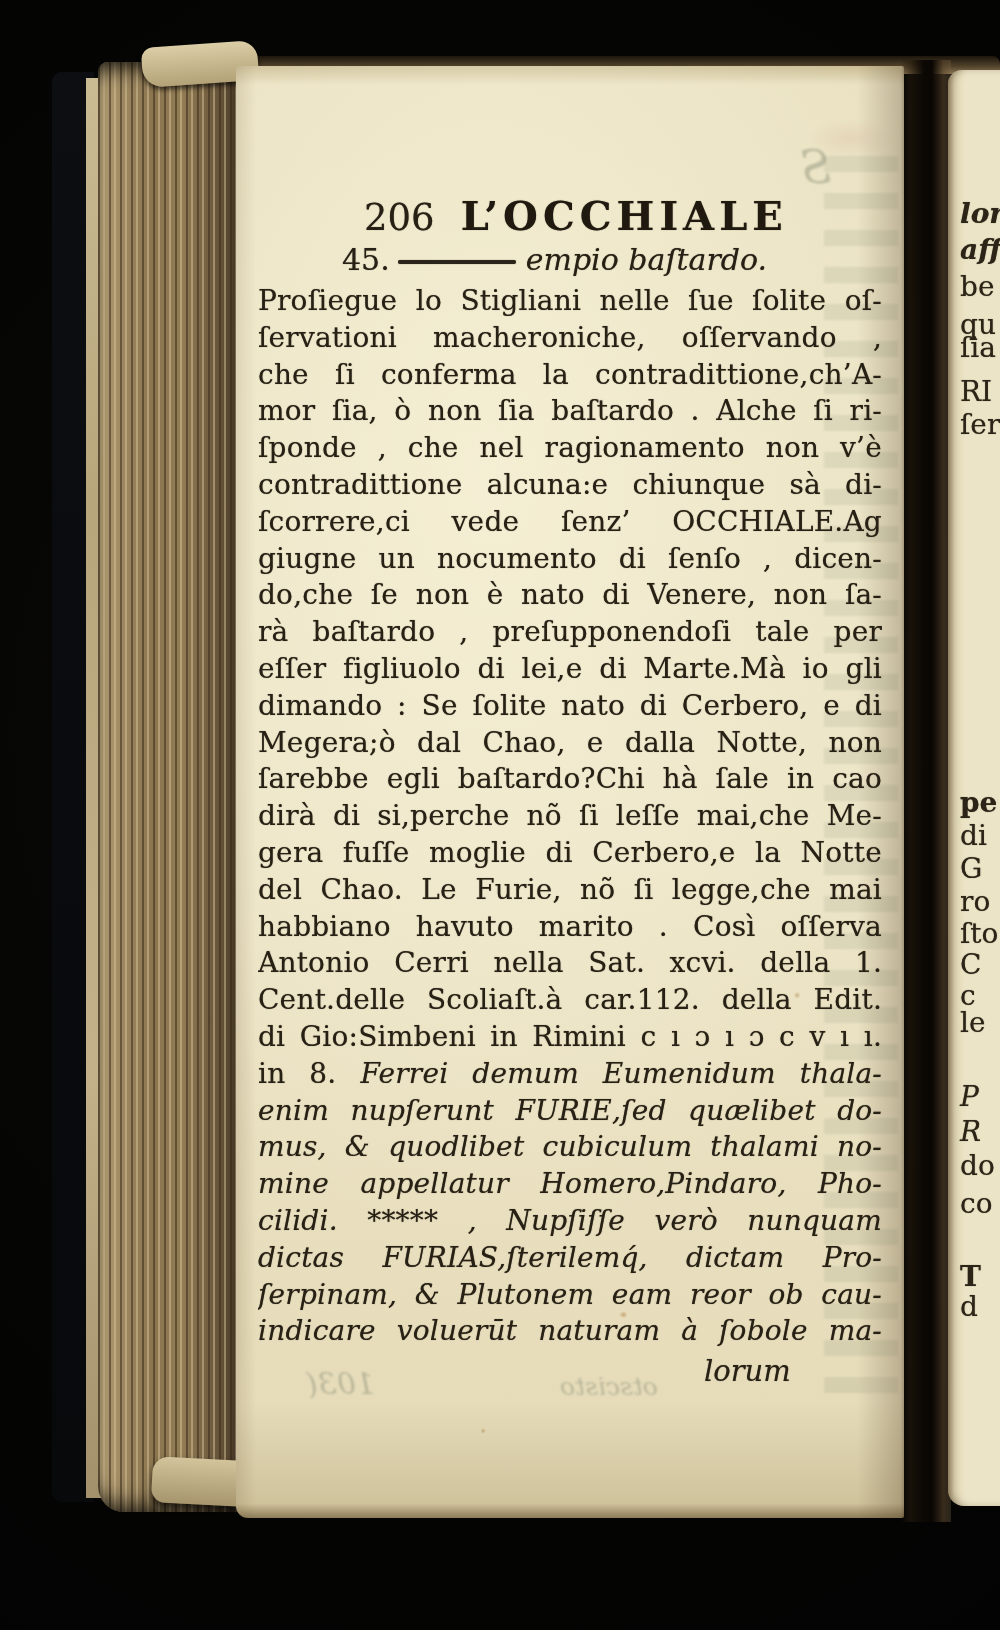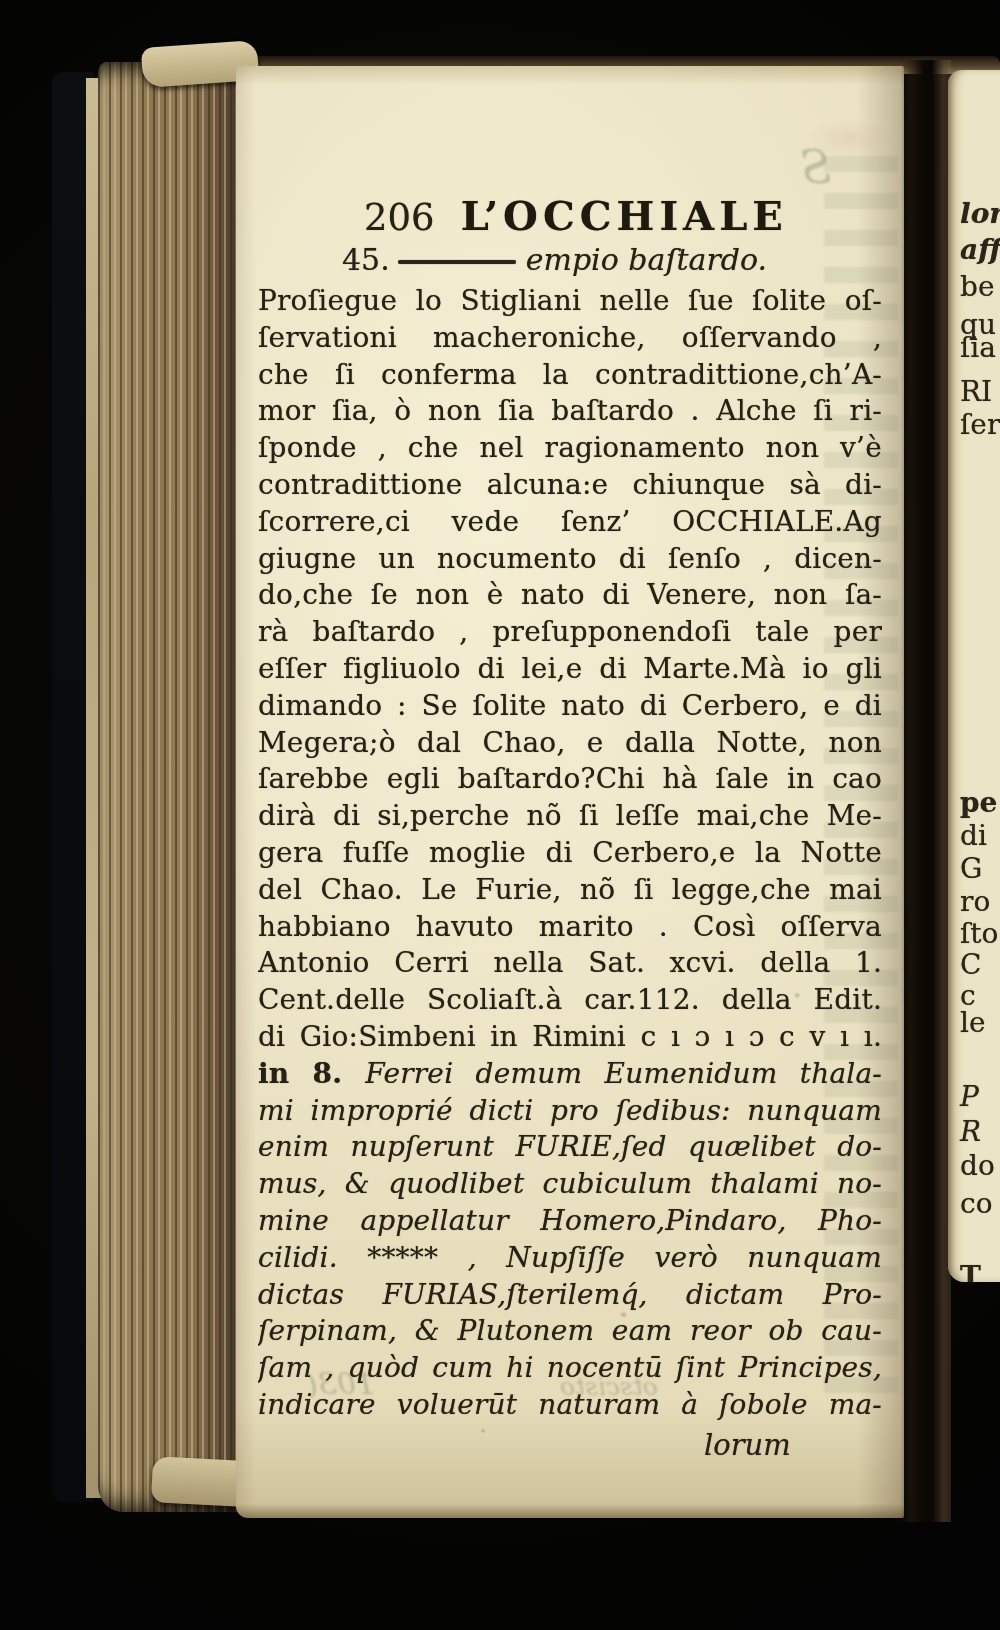--- a/index.html
+++ b/index.html
@@ -39,41 +39,41 @@
       radial-gradient(120% 90% at 38% 28%, rgba(255,250,228,.5), rgba(0,0,0,0) 60%),
       linear-gradient(90deg, rgba(120,95,60,.2) 0, rgba(0,0,0,0) 3%, rgba(0,0,0,0) 93%, rgba(80,60,35,.3) 100%),
       linear-gradient(180deg,#c9bb93 0,#e9e1c1 1.3%,#ece4c6 55%,#e6dcba 92%,#cfc39c 99%,#8d7c58 100%);}
   .page-main::after{content:"";position:absolute;right:6px;top:90px;width:74px;height:1250px;
     background:repeating-linear-gradient(180deg, rgba(95,108,88,.11) 0 16px, rgba(0,0,0,0) 16px 37px);
     filter:blur(1px);}
   .gutter-shadow{position:absolute;left:901px;top:60px;width:50px;height:1462px;
     background:linear-gradient(90deg, rgba(40,28,14,0) 0, rgba(40,28,14,.55) 18%, #0c0804 45%,
       #0a0603 62%, rgba(90,70,45,.6) 85%, rgba(125,105,72,.3) 100%);}
   
-  .page-right{position:absolute;left:948px;top:70px;width:52px;height:1212px;
+  .page-right{position:absolute;left:948px;top:70px;width:52px;height:1436px;
     border-radius:14px 0 0 16px;overflow:hidden;
     background:linear-gradient(90deg,#c9bb94 0,#e4dbb8 12%,#ece4c6 35%,#ece4c6 100%);
     box-shadow:inset 7px 0 10px -4px rgba(60,40,20,.55);}
   .frag{position:absolute;left:12px;font-size:28px;line-height:1;color:#2b2417;
     text-shadow:0 0 1px rgba(45,36,20,.6);white-space:nowrap;}
   
   .text-col{position:absolute;left:258px;top:152px;width:624px;color:#272015;
     text-shadow:0 0 1px rgba(45,36,20,.6);margin-top:40px;}
   .header-row{height:46px;display:flex;align-items:baseline;padding-left:106px;}
   .pagenum{font-size:37px;}
   .title{font-size:40px;font-weight:bold;letter-spacing:5px;margin-left:26px;color:#1f1910;}
   .verse-row{height:37px;margin-top:3px;padding-left:84px;display:flex;align-items:center;font-size:30px;}
   .verse-rule{display:inline-block;width:118px;height:4px;background:#2a241a;border-radius:2px;
     margin:4px 10px 0 8px;box-shadow:0 0 1px rgba(40,32,20,.8);}
   .it{font-style:italic;}
   .bd{font-weight:bold;}
   .body-block{margin-top:5px;}
   .bline{font-size:28px;line-height:36.8px;height:36.8px;overflow:hidden;
     text-align:justify;text-align-last:justify;letter-spacing:.2px;}
-  .bline .pre{font-style:normal;font-weight:bold;}
+  .bline .pre{font-style:normal;}
   .catchrow{position:relative;height:42px;margin-top:2px;}
   .catchword{position:absolute;left:446px;top:2px;font-size:29px;font-style:italic;}
   
   .ghost-layer{position:absolute;left:0;top:0;width:1000px;height:1630px;pointer-events:none;}
   .ghost{position:absolute;transform:scaleX(-1);color:#55604f;opacity:.3;filter:blur(1.1px);
     font-style:italic;white-space:nowrap;}
 </style>
 </head>
 <body>
 
@@ -141,28 +141,26 @@
         <div class="bline"><span class="pre"></span><span>Megera;ò dal Chao, e dalla Notte, non</span></div>
         <div class="bline"><span class="pre"></span><span>ſarebbe egli baſtardo?Chi hà ſale in cao</span></div>
         <div class="bline"><span class="pre"></span><span>dirà di si,perche nõ ſi leſſe mai,che Me-</span></div>
         <div class="bline"><span class="pre"></span><span>gera fuſſe moglie di Cerbero,e la Notte</span></div>
         <div class="bline"><span class="pre"></span><span>del Chao. Le Furie, nõ ſi legge,che mai</span></div>
         <div class="bline"><span class="pre"></span><span>habbiano havuto marito . Così oſſerva</span></div>
         <div class="bline"><span class="pre"></span><span>Antonio Cerri nella Sat. xcvi. della 1.</span></div>
         <div class="bline"><span class="pre"></span><span>Cent.delle Scoliaſt.à car.112. della Edit.</span></div>
         <div class="bline"><span class="pre"></span><span>di Gio:Simbeni in Rimini c ı ɔ ı ɔ c v ı ı.</span></div>
         <div class="bline it"><span class="pre">in 8. </span><span>Ferrei demum Eumenidum thala-</span></div>
-        <div class="bline it"><span class="pre"></span><span>mi improprié dicti pro ſedibus: nunquam</span></div>
         <div class="bline it"><span class="pre"></span><span>enim nupſerunt FURIE,ſed quælibet do-</span></div>
         <div class="bline it"><span class="pre"></span><span>mus, &amp; quodlibet cubiculum thalami no-</span></div>
         <div class="bline it"><span class="pre"></span><span>mine appellatur Homero,Pindaro, Pho-</span></div>
         <div class="bline it"><span class="pre"></span><span>cilidi. ***** , Nupſiſſe verò nunquam</span></div>
         <div class="bline it"><span class="pre"></span><span>dictas FURIAS,ſterilemq́, dictam Pro-</span></div>
         <div class="bline it"><span class="pre"></span><span>ſerpinam, &amp; Plutonem eam reor ob cau-</span></div>
-        <div class="bline it"><span class="pre"></span><span>ſam , quòd cum hi nocentū ſint Principes,</span></div>
         <div class="bline it"><span class="pre"></span><span>indicare voluerūt naturam à ſobole ma-</span></div>
       </div>
     <div class="catchrow">
       <span class="catchword">lorum</span>
     </div>
   </div>
 
   <div class="ghost-layer">
 
   <span class="ghost" style="left: 800px; top: 140px; font-size: 46px;">S</span>

